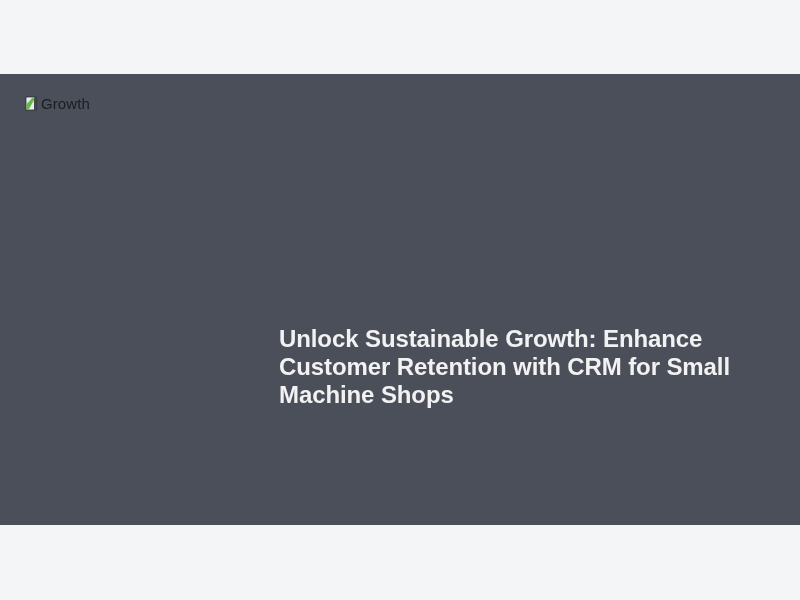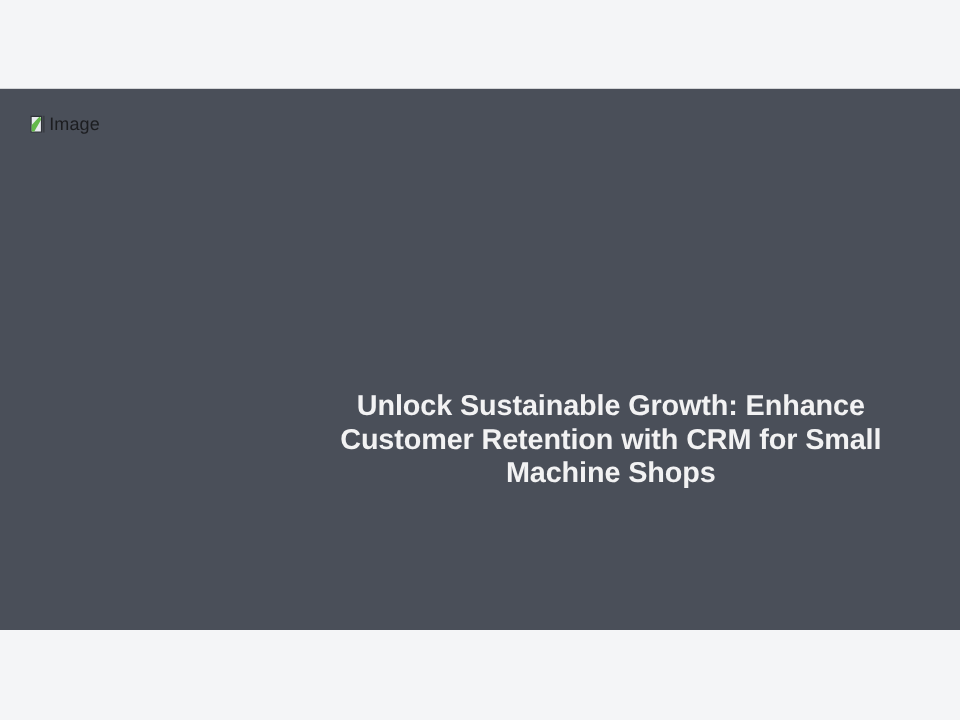--- a/index.html
+++ b/index.html
@@ -75,21 +75,20 @@
     left: 279px;
     top: 251px;
     width: 460px;
     margin: 0;
     font-family: "Liberation Sans", sans-serif;
     font-size: 24px;
     font-weight: bold;
     line-height: 28px;
     color: #f2f2f3;
     letter-spacing: -0.1px;
-    text-align: center;
   }
 </style>
 </head>
 <body>
 
 <div class="page">
 
   <div class="hero-panel">
     <h1 class="hero-heading">Unlock Sustainable Growth: Enhance Customer Retention with CRM for Small Machine Shops</h1>
   </div>
@@ -102,16 +101,16 @@
 
         <path d="M2.4 2.4 L10.1 2.4 L10.1 14.6 L2.4 14.6 Z" fill="#e9ebef"></path>
 
         <path d="M2.4 14.6 L2.4 9.2 L8.6 2.4 L10.1 2.4 L10.1 5.0 L4.6 14.6 Z" fill="#63b84a"></path>
 
         <path d="M9.6 2.4 L10.1 2.4 L10.1 4.4 Z" fill="#ffffff" opacity="0.85"></path>
 
         <path d="M11.6 1.5 L13.2 1.5 L13.2 15.5 L11.6 15.5 Z" fill="#3a3d44"></path>
       </svg>
     </span>
-    <span class="broken-image-alt">Image</span>
+    <span class="broken-image-alt">Growth</span>
   </div>
 
 </div>
 
 </body></html>

